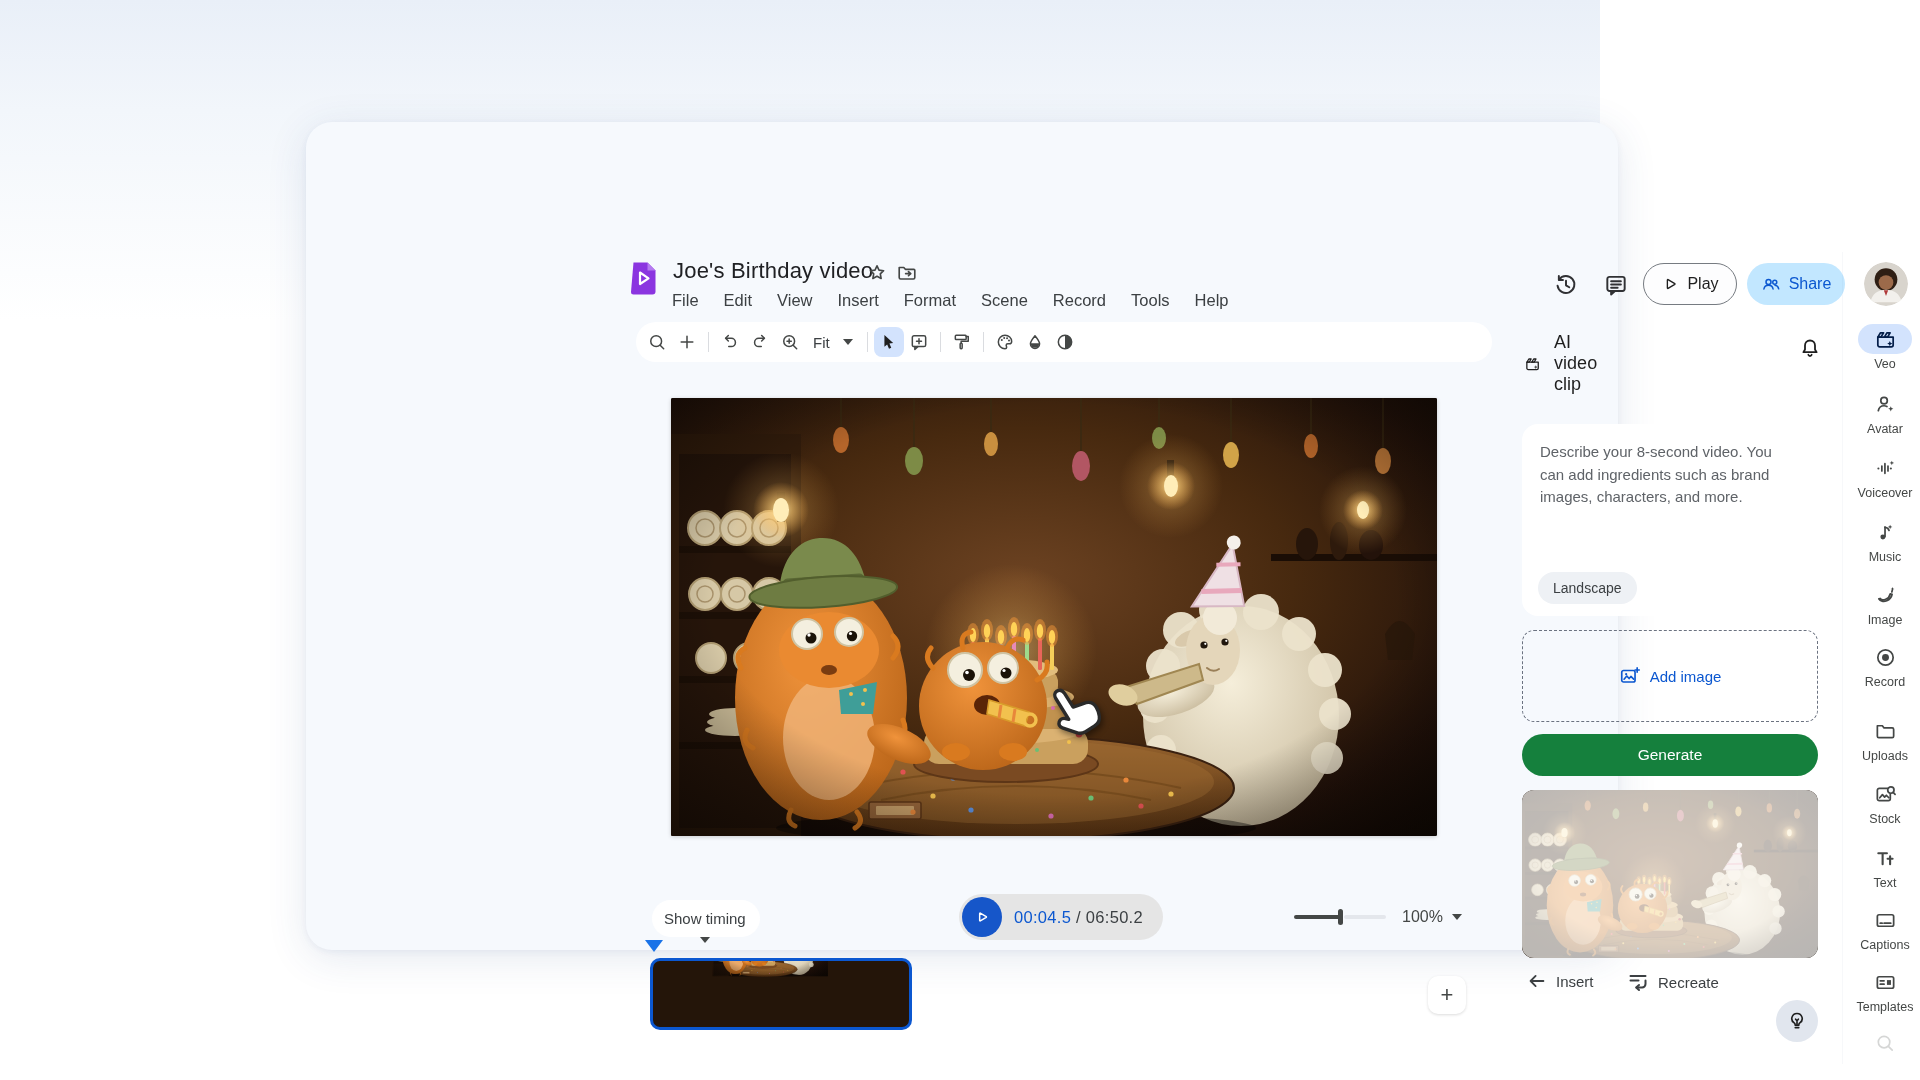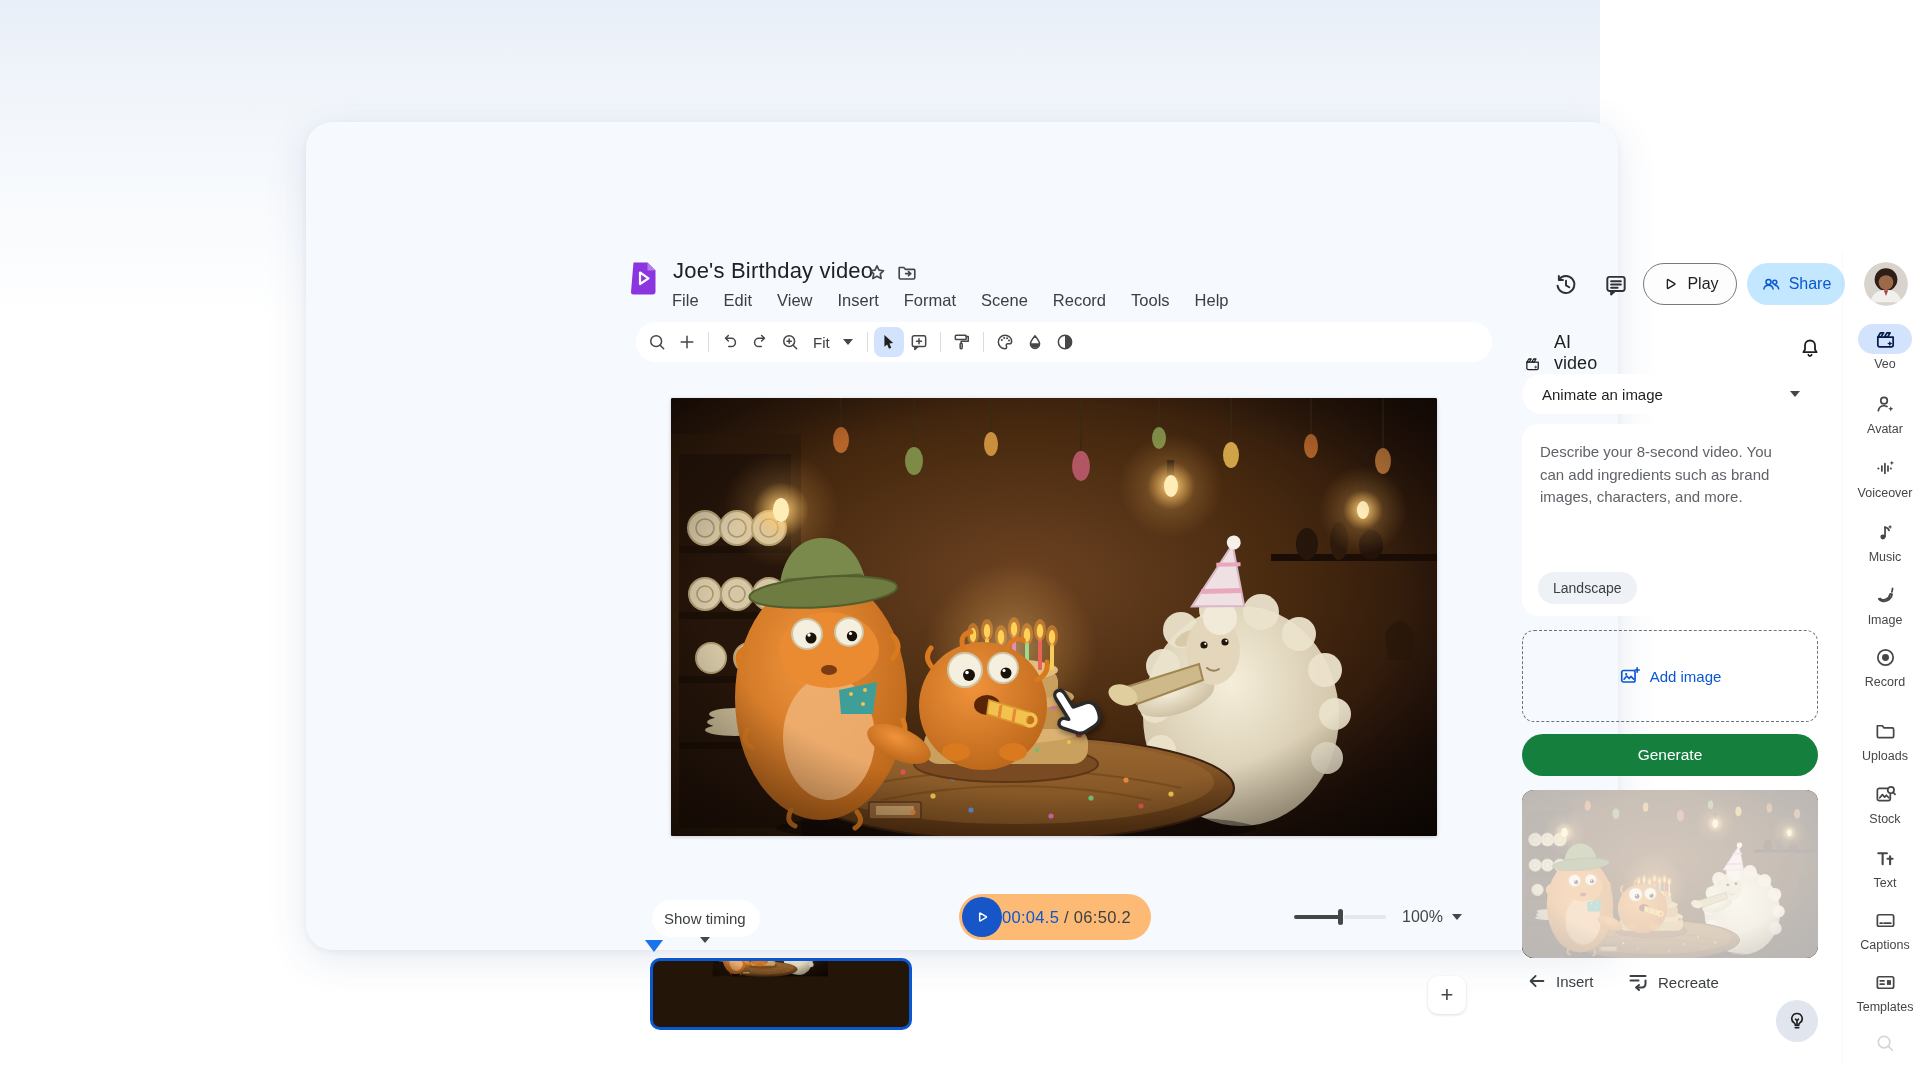--- a/index.html
+++ b/index.html
@@ -48,22 +48,22 @@
   .tsep { width:1px; height:20px; background:#dadce0; margin:0 6px; }
   #fit-btn { display:flex; align-items:center; gap:13px; padding:0 8px; height:30px; border-radius:8px; cursor:pointer;
     font-size:15px; color:#3c4043; }
   
   #canvas-frame { left:365px; top:276px; width:766px; height:438px; border-radius:2px; overflow:hidden; cursor:pointer;
     box-shadow:0 1px 4px rgba(0,0,0,.18); background:#1c1008; }
   #cursor-pointer { left:742px; top:555px; pointer-events:none; filter:drop-shadow(2px 3px 3px rgba(0,0,0,.45)); }
   
   #show-timing { left:346px; top:778px; height:37px; background:#ffffff; border-radius:19px; display:flex;
     align-items:center; gap:10px; padding:0 14px 0 12px; font-size:15px; color:#3c4043; cursor:pointer;flex-direction:column; }
-  #time-pill { left:653px; top:772px; height:46px; background:#fdba74; border-radius:23px; display:flex;
-    align-items:center; padding:0 20px 0 3px; }
+  #time-pill { left:653px; top:772px; height:46px; background:#e5e5e5; border-radius:23px; display:flex;
+    align-items:center; padding:0 20px 0 3px; gap:12px; }
   #play-circle { width:40px; height:40px; border-radius:50%; background:#1656c9; display:flex; align-items:center;
     justify-content:center; cursor:pointer; }
   #timecode { font-size:16.5px; color:#3c4043; letter-spacing:.3px; }
   #timecode .cur { color:#0b57d0; }
   #zoom-slider { left:988px; top:787px; width:92px; height:16px; cursor:pointer; }
   #zoom-slider .trackA { position:absolute; left:0; top:6px; width:46px; height:4px; background:#444746; border-radius:2px; }
   #zoom-slider .trackB { position:absolute; left:50px; top:6px; width:42px; height:4px; background:#e4e7ec; border-radius:2px; }
   #zoom-slider .handle { position:absolute; left:44px; top:0; width:5px; height:16px; background:#444746; border-radius:2.5px; }
   #zoom-label { left:1096px; top:786px; display:flex; align-items:center; gap:9px; font-size:16px; color:#444746; cursor:pointer; }
   
@@ -586,24 +586,20 @@
         <path class="fil" d="M16.5 13.6l.8 1.9 1.9.8-1.9.8-.8 1.9-.8-1.9-1.9-.8 1.9-.8Z"></path>
       </svg>
       <span id="panel-title">AI video clip</span>
     </div>
     <div class="abs" id="bell-btn">
       <svg width="24" height="24" viewBox="0 0 24 24" class="ic" style="stroke:#1f1f1f">
         <path d="M12 4.5c-3 0-5 2.2-5 5v4l-1.6 2.7h13.2L17 13.5v-4c0-2.8-2-5-5-5Z"></path>
         <path d="M10.3 18.8a1.8 1.8 0 0 0 3.4 0"></path>
       </svg>
     </div>
-    <div class="abs" id="mode-select">
-      <span>Animate an image</span>
-      <span class="caret"></span>
-    </div>
     <div class="abs" id="prompt-box">
       <textarea id="prompt-input" placeholder="Describe your 8-second video. You can add ingredients such as brand images, characters, and more." style=""></textarea>
       <div id="aspect-chip">Landscape</div>
     </div>
     <div class="abs" id="add-image-btn">
       <svg width="22" height="22" viewBox="0 0 24 24" class="ic" style="stroke:#0b57d0">
         <rect x="3" y="6" width="14.5" height="12.5" rx="2"></rect>
         <path d="M5.5 15.5l3-3.5 2.5 2.8 2-2.3 3 3"></path>
         <circle class="fil" style="fill:#0b57d0" cx="7.8" cy="10" r="1.2"></circle>
         <path d="M19.8 3.2v4.6M17.5 5.5h4.6"></path>

